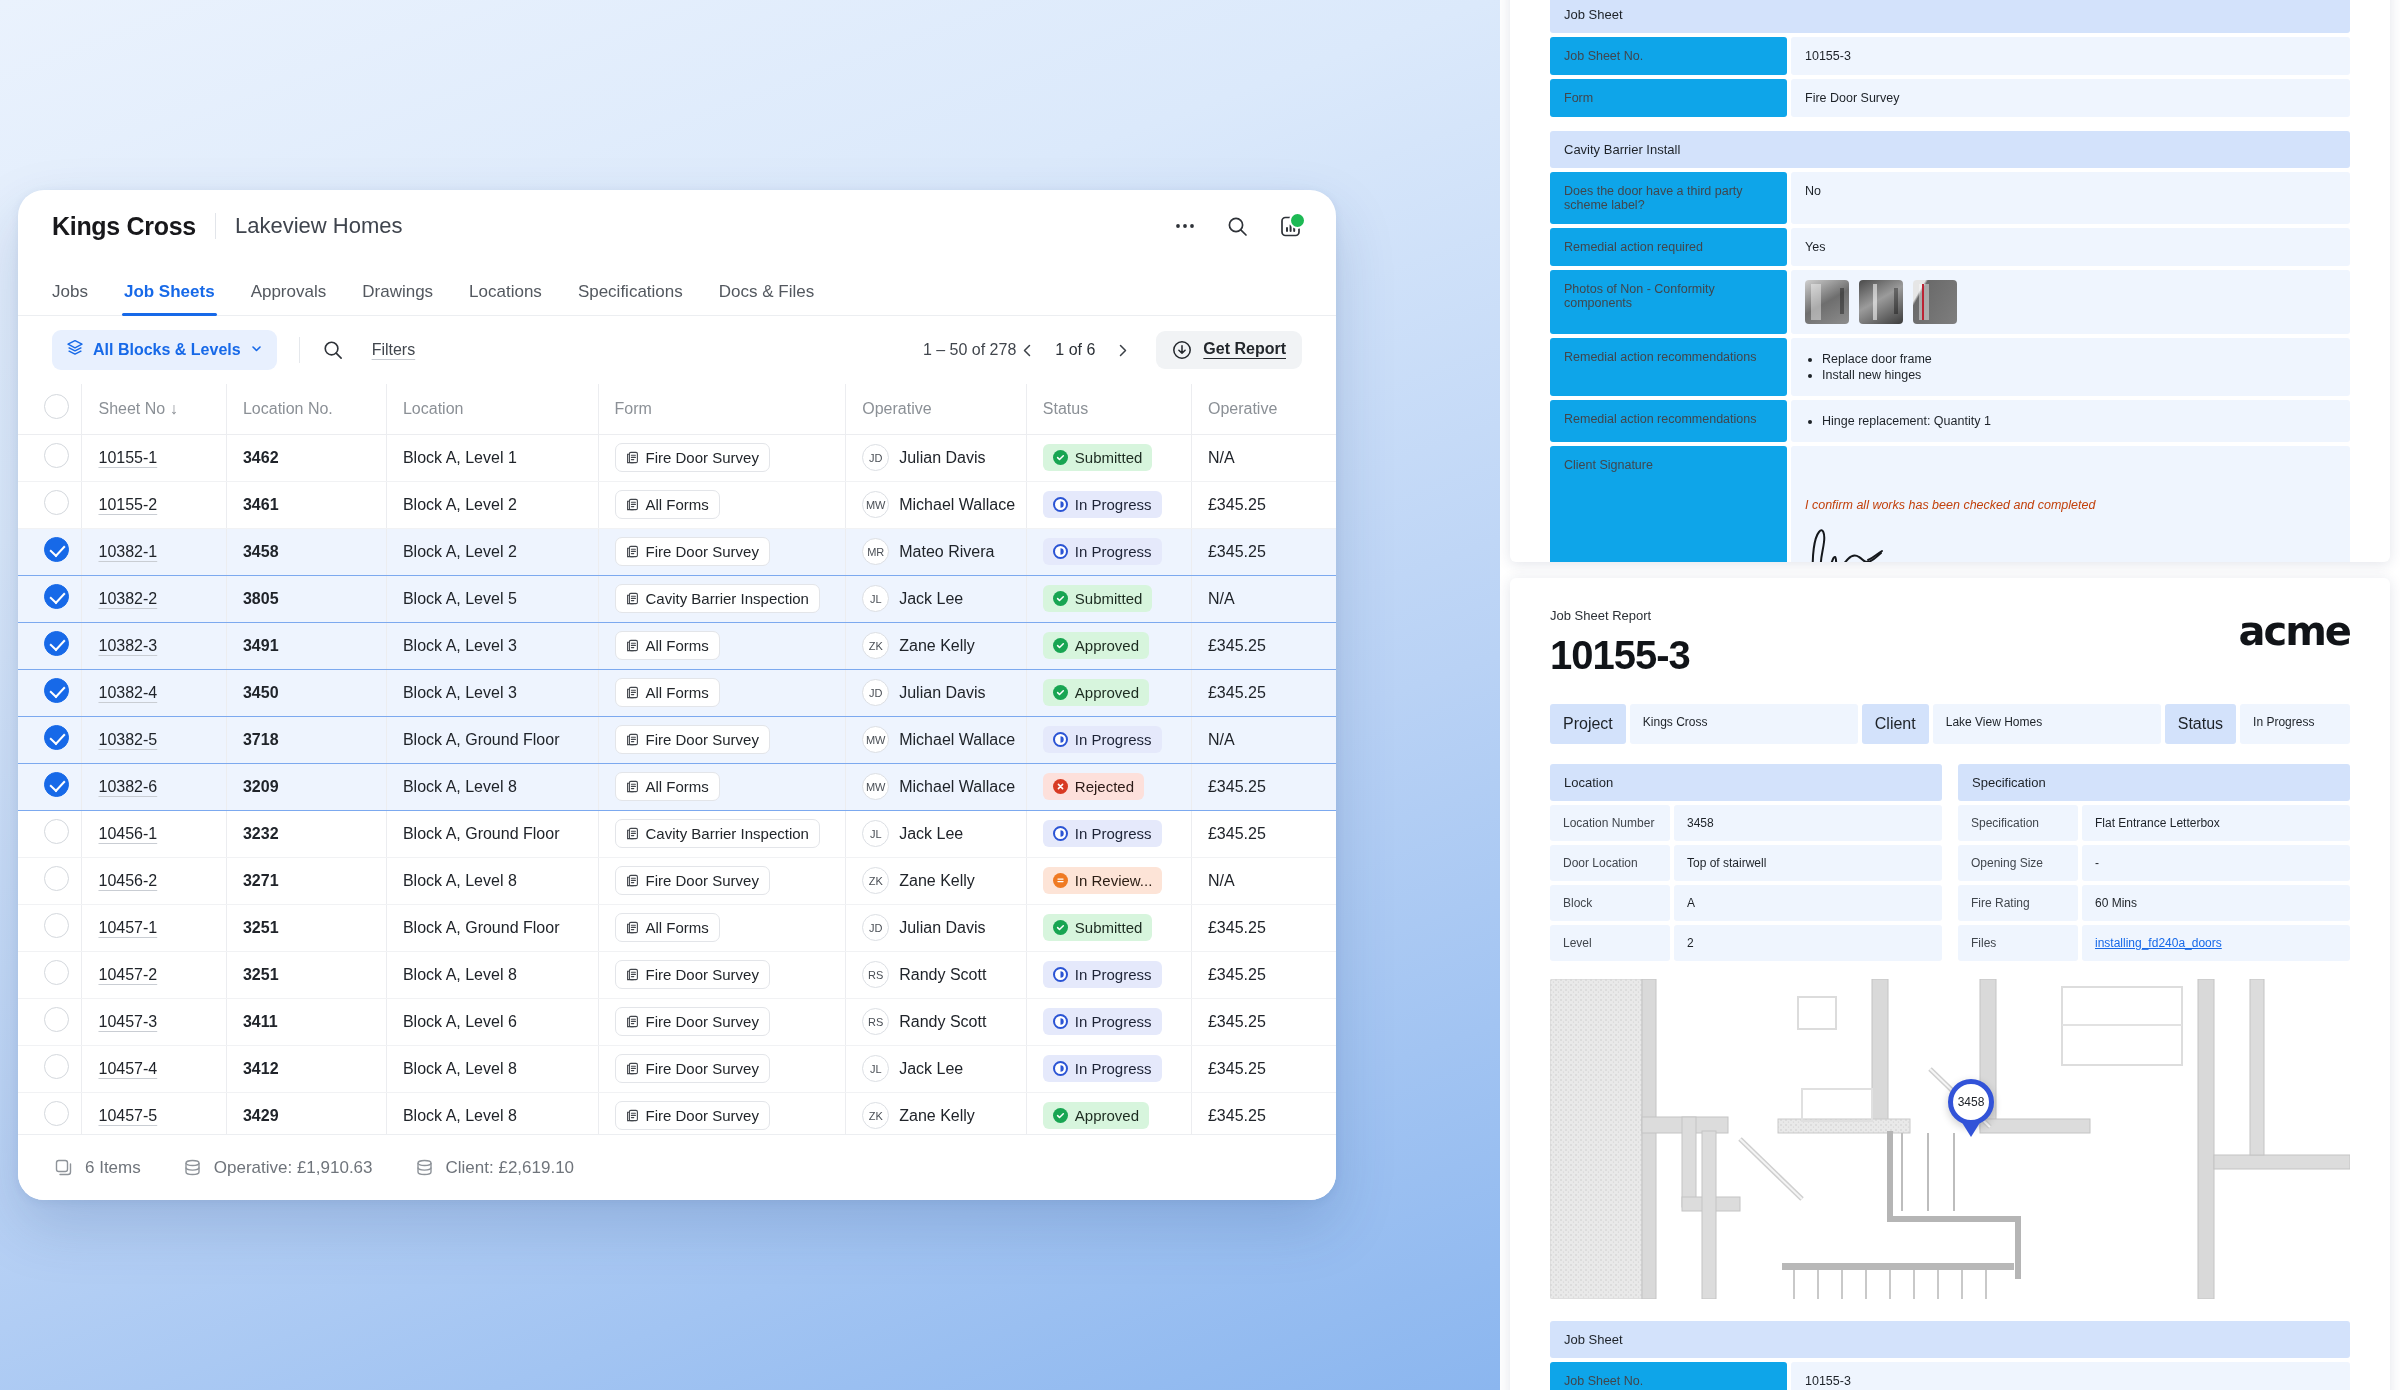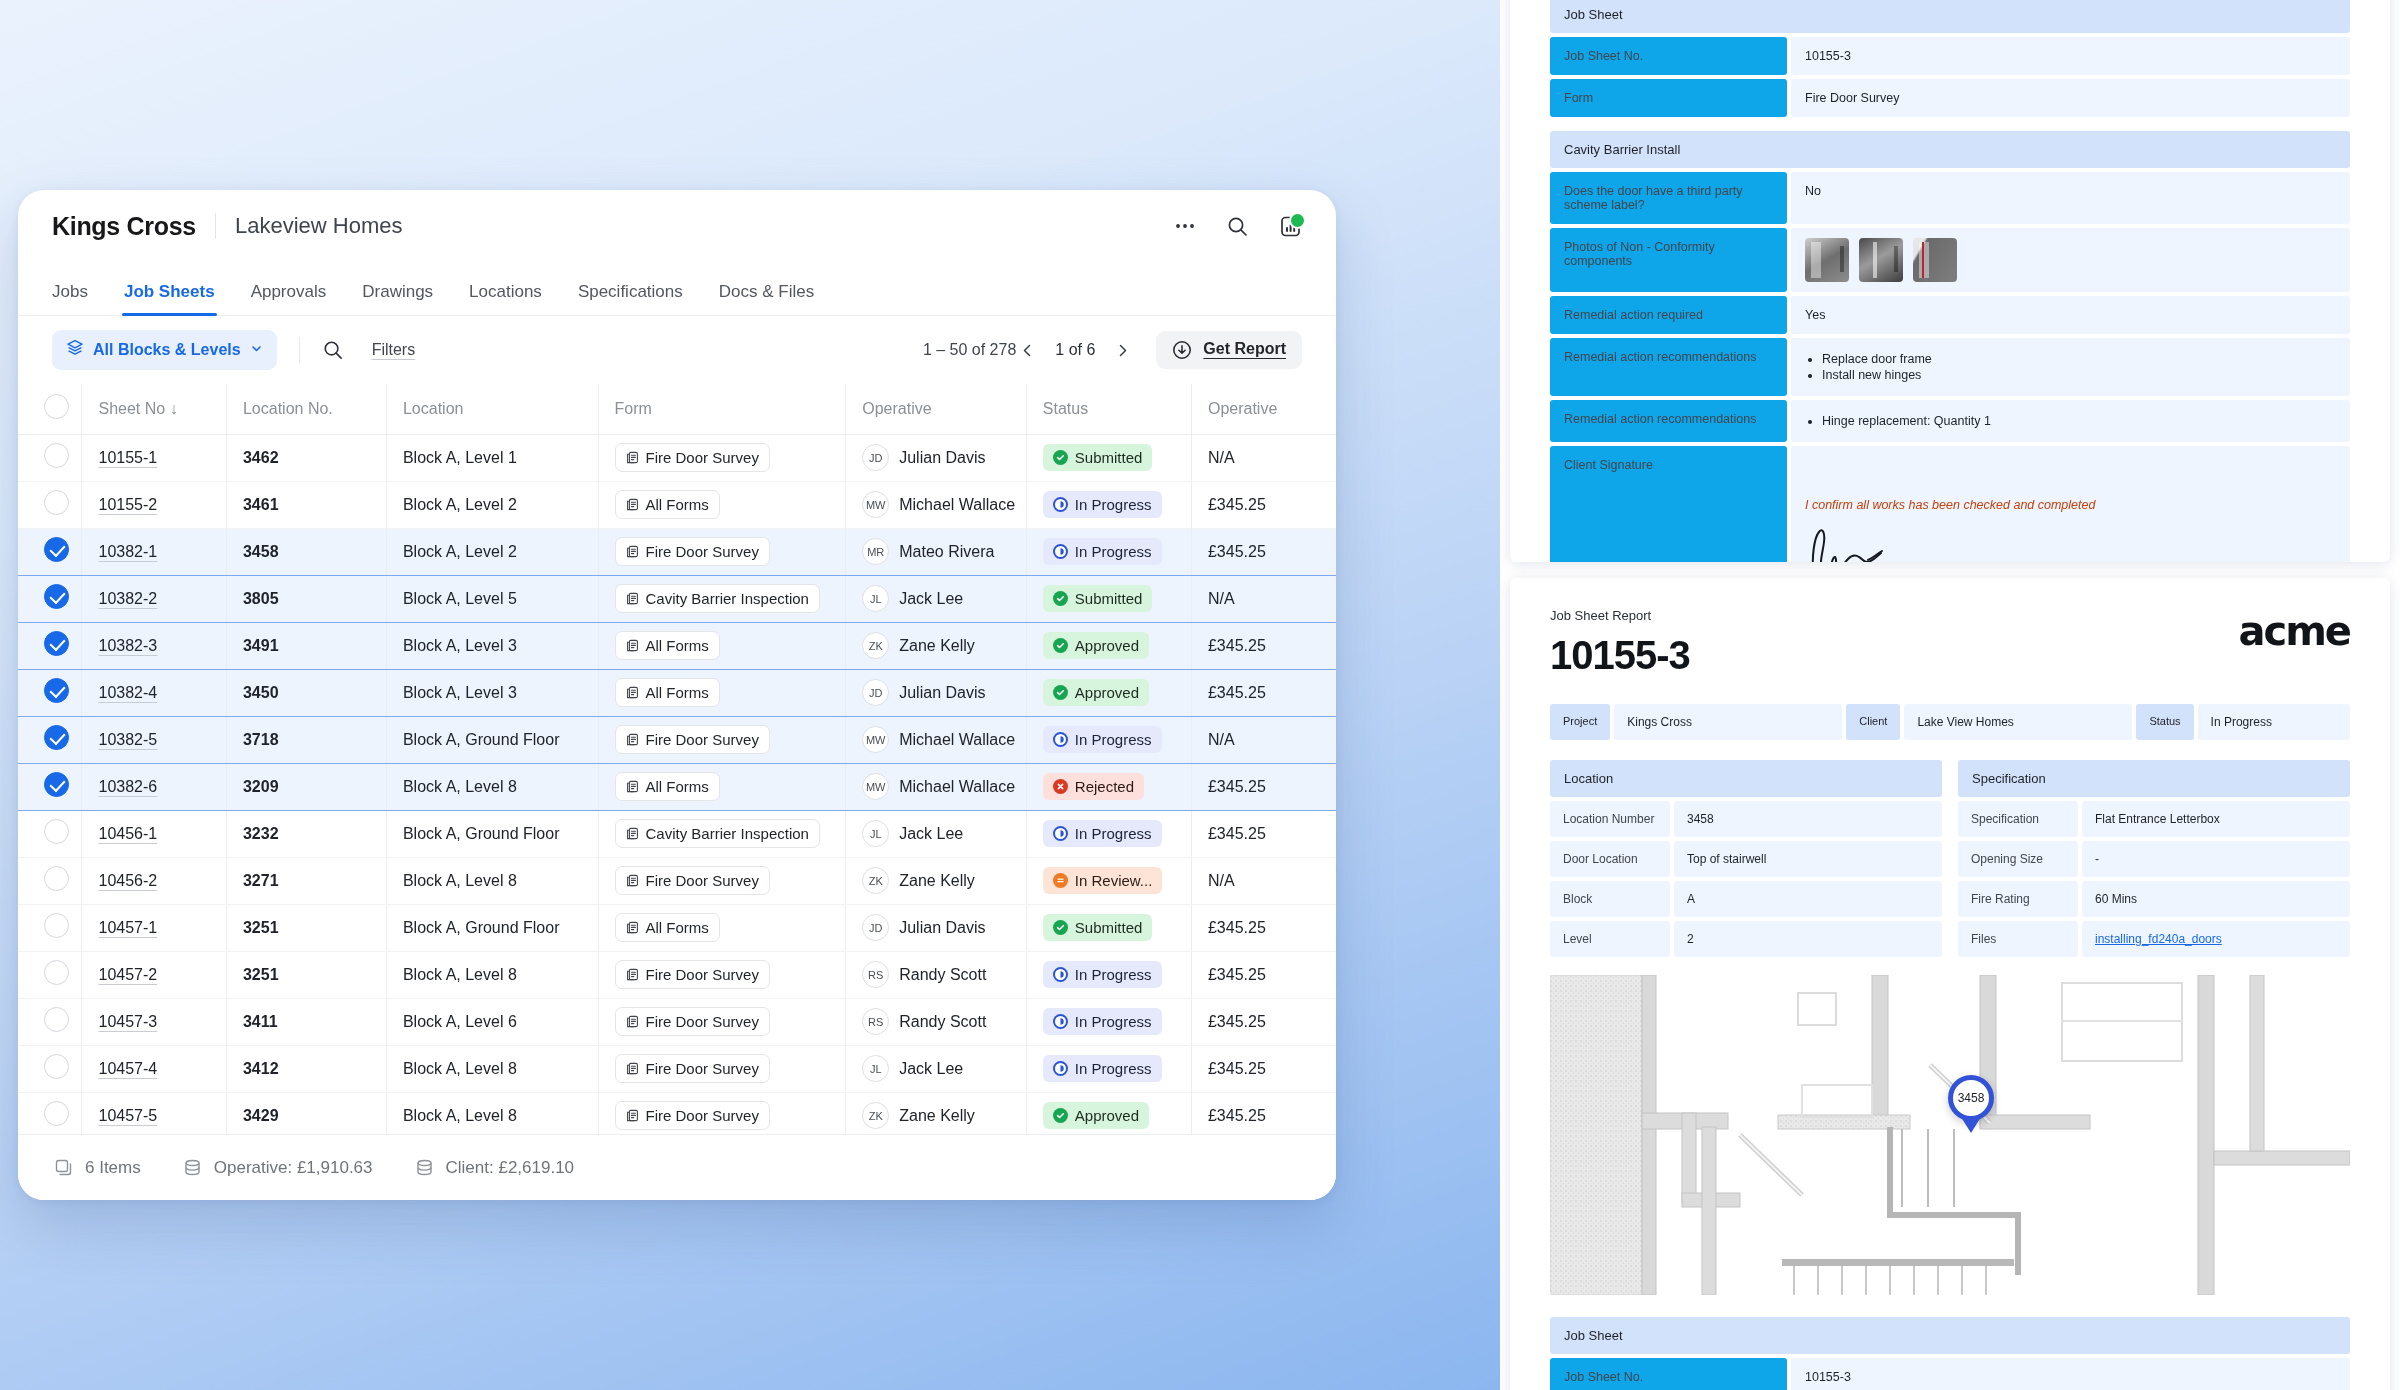--- a/index.html
+++ b/index.html
@@ -252,21 +252,21 @@
 
   .rep-head { display: flex; align-items: flex-start; }
   .rep-kicker { font-size: 13px; color: #2a2f35; }
   .rep-num { font-size: 40px; font-weight: 700; color: #111418; letter-spacing: -1px; margin-top: 10px; }
   .acme {
     margin-left: auto; font-size: 40px; font-weight: 700;
     color: #111418; letter-spacing: -2px; font-family: "DejaVu Sans", sans-serif;
   }
 
   .pcs-row { display: flex; gap: 4px; margin-top: 26px; }
-  .pcs-k { background: #d3e2fb; font-size: 11px; color: #1d2228; padding: 11px 13px; border-radius: 3px; flex: 0 0 auto; }
+  .pcs-k { background: #d3e2fb; font-size: 16px; color: #1d2228; padding: 11px 13px; border-radius: 3px; flex: 0 0 auto; }
   .pcs-v { background: #eff5fe; font-size: 12px; color: #1d2228; padding: 11px 13px; border-radius: 3px; }
   .pcs-v.w1 { width: 228px; } .pcs-v.w2 { width: 228px; } .pcs-v.w3 { flex: 1; }
 
   .two-col { display: flex; gap: 16px; margin-top: 20px; }
   .two-col > div { flex: 1; }
   .sub-row { display: flex; gap: 4px; margin-top: 4px; }
   .sub-k { width: 120px; background: #eff5fe; font-size: 12px; color: #41464d; padding: 11px 13px; border-radius: 3px; flex:0 0 auto;}
   .sub-v { flex: 1; background: #eff5fe; font-size: 12px; color: #1d2228; padding: 11px 13px; border-radius: 3px; }
   .file-link { color: #1769e8; text-decoration: underline; }
 
@@ -918,32 +918,32 @@
       <div class="f-key">Form</div>
       <div class="f-val">Fire Door Survey</div>
     </div>
     <div class="gap"></div>
     <div class="f-sechead">Cavity Barrier Install</div>
     <div class="f-row">
       <div class="f-key">Does the door have a third party scheme label?</div>
       <div class="f-val">No</div>
     </div>
     <div class="f-row">
+      <div class="f-key">Remedial action required</div>
+      <div class="f-val">Yes</div>
+    </div>
+    <div class="f-row">
       <div class="f-key">Photos of Non - Conformity components</div>
       <div class="f-val" style="padding:10px 14px">
         <div class="photo-strip">
           <div class="photo"></div>
           <div class="photo p2"></div>
           <div class="photo p3"></div>
         </div>
       </div>
-    </div>
-    <div class="f-row">
-      <div class="f-key">Remedial action required</div>
-      <div class="f-val">Yes</div>
     </div>
     <div class="f-row">
       <div class="f-key">Remedial action recommendations</div>
       <div class="f-val">
           <ul id="rec-list-1">
             <li>Replace door frame</li>
             <li>Install new hinges</li>
           </ul>
         </div>
     </div>

